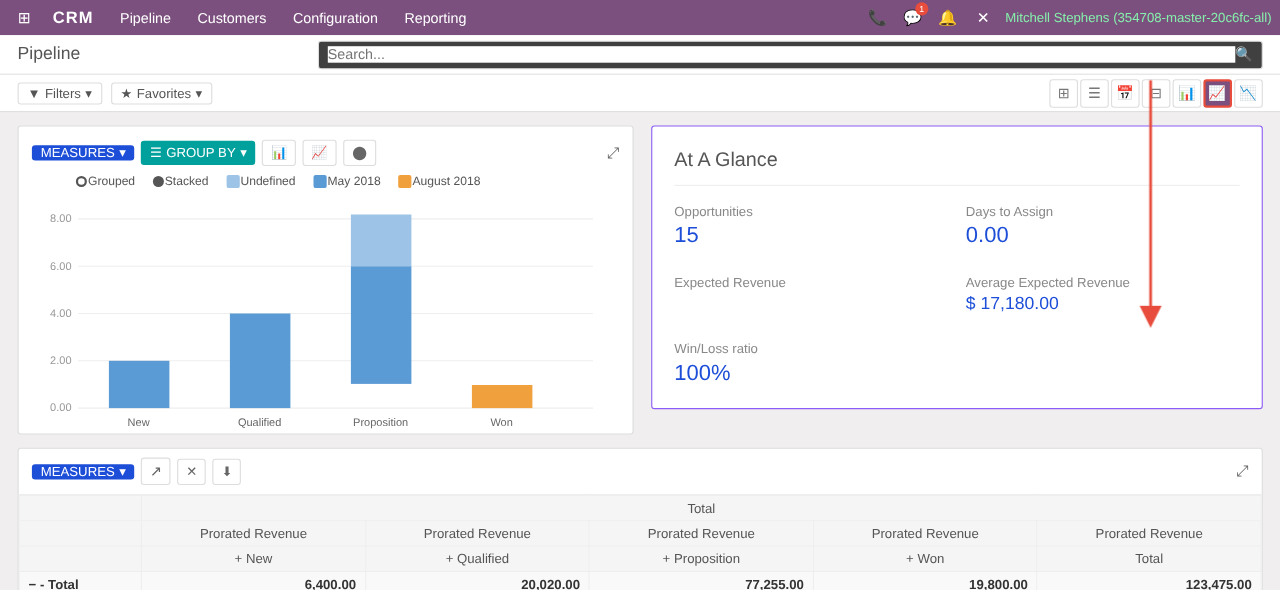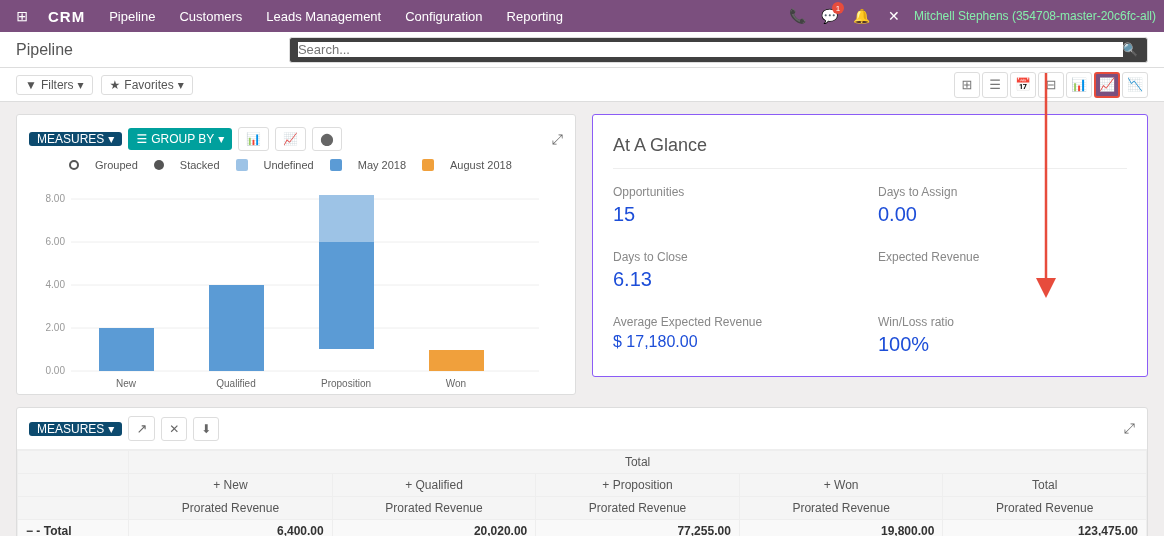--- a/index.html
+++ b/index.html
@@ -124,21 +124,21 @@
     .chart-card {
       background: #fff;
       border: 1px solid #ddd;
       border-radius: 3px;
       padding: 12px;
     }
     .chart-toolbar {
       display: flex; align-items: center; gap: 6px; margin-bottom: 8px;
     }
     .measures-btn {
-      background: #0c4a6e; color: #fff;
+      background: #1d4ed8; color: #fff;
       border: none; border-radius: 3px;
       padding: 0 8px; font-size: 12px;
       cursor: pointer; display: flex; align-items: center; gap: 4px;
     }
     .groupby-btn {
       background: #00a09d; color: #fff;
       border: none; border-radius: 3px;
       padding: 4px 8px; font-size: 12px;
       cursor: pointer; display: flex; align-items: center; gap: 4px;
     }
@@ -149,21 +149,21 @@
     }
     .chart-expand {
       margin-left: auto; cursor: pointer; color: #666; font-size: 14px;
     }
 
     
     .chart-legend {
       display: flex; align-items: center; gap: 16px;
       font-size: 11px; color: #555; margin-bottom: 8px; padding-left: 40px;
     }
-    .legend-item { display: flex; align-items: center; gap: 16px; }
+    .legend-item { display: flex; align-items: center; gap: 1px; }
     .legend-dot { width: 10px; height: 10px; border-radius: 50%; }
     .legend-dot.grouped { background: transparent; border: 2px solid #555; border-radius: 50%; }
     .legend-dot.stacked { background: #555; border-radius: 50%; }
 
     
     .right-panel {
       flex: 1;
       display: flex;
       flex-direction: column;
     }
@@ -235,21 +235,20 @@
 <body>
 
 <div class="relative-container">
 
   <nav class="top-nav">
     <div class="nav-apps-icon">⊞</div>
     <div class="nav-brand">CRM</div>
     <div class="nav-links">
       <div class="nav-link">Pipeline</div>
       <div class="nav-link">Customers</div>
-      <div class="nav-link">Leads Management</div>
       <div class="nav-link">Configuration</div>
       <div class="nav-link">Reporting</div>
     </div>
     <div class="nav-right">
       <div class="nav-icon">📞</div>
       <div class="nav-icon" style="position:relative;">
         💬
         <span class="nav-badge">1</span>
       </div>
       <div class="nav-icon">🔔</div>
@@ -371,24 +370,20 @@
       <div class="glance-card">
         <div class="glance-title">At A Glance</div>
         <div class="glance-grid">
           <div class="glance-item">
             <div class="glance-label">Opportunities</div>
             <div class="glance-value">15</div>
           </div>
           <div class="glance-item">
             <div class="glance-label">Days to Assign</div>
             <div class="glance-value">0.00</div>
-          </div>
-          <div class="glance-item">
-            <div class="glance-label">Days to Close</div>
-            <div class="glance-value">6.13</div>
           </div>
           <div class="glance-item">
             <div class="glance-label">Expected Revenue</div>
           </div>
           <div class="glance-item">
             <div class="glance-label">Average Expected Revenue</div>
             <div class="glance-value" style="font-size:16px;">$ 17,180.00</div>
           </div>
           <div class="glance-item">
             <div class="glance-label">Win/Loss ratio</div>
@@ -412,33 +407,33 @@
         <span class="pivot-expand">⤢</span>
       </div>
       <table class="pivot-table">
         <thead>
           <tr>
             <th></th>
             <th colspan="5">Total</th>
           </tr>
           <tr>
             <th></th>
+            <th>Prorated Revenue</th>
+            <th>Prorated Revenue</th>
+            <th>Prorated Revenue</th>
+            <th>Prorated Revenue</th>
+            <th>Prorated Revenue</th>
+          </tr>
+          <tr>
+            <th></th>
             <th>+ New</th>
             <th>+ Qualified</th>
             <th>+ Proposition</th>
             <th>+ Won</th>
             <th>Total</th>
-          </tr>
-          <tr>
-            <th></th>
-            <th>Prorated Revenue</th>
-            <th>Prorated Revenue</th>
-            <th>Prorated Revenue</th>
-            <th>Prorated Revenue</th>
-            <th>Prorated Revenue</th>
           </tr>
         </thead>
         <tbody>
           <tr class="total-row">
             <td>
               <span>−</span>
               <span>- Total</span>
             </td>
             <td>6,400.00</td>
             <td>20,020.00</td>

